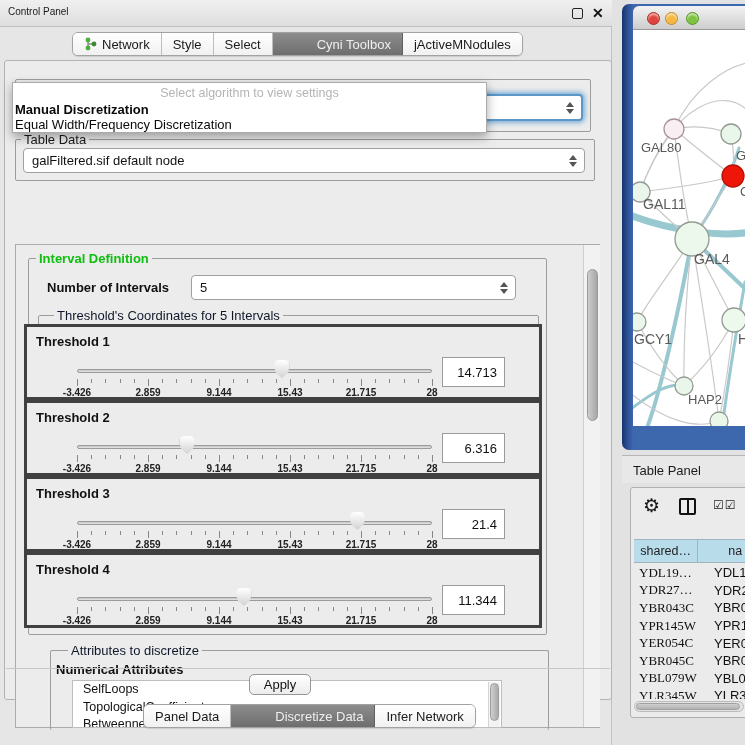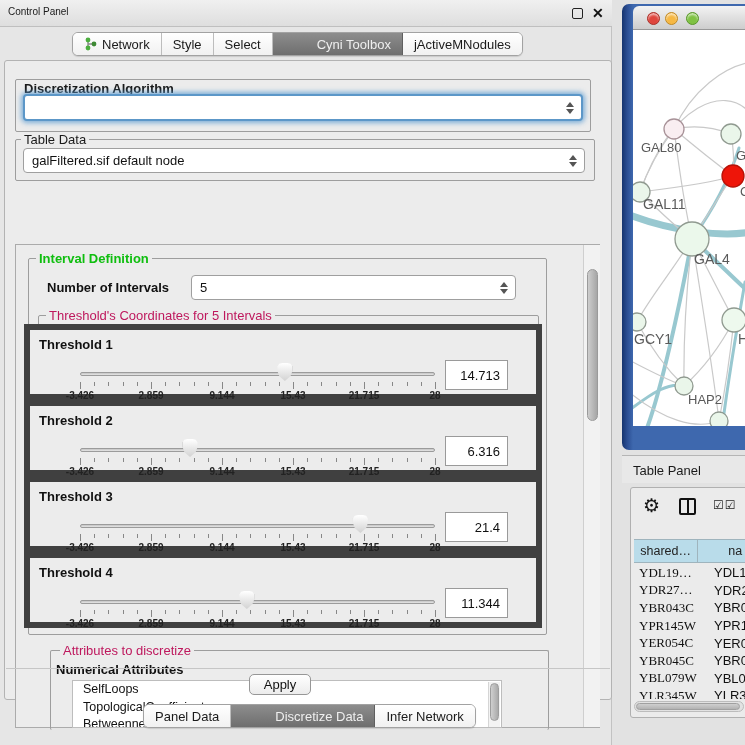--- a/index.html
+++ b/index.html
@@ -25,21 +25,21 @@
   .net-ic { width:13px; height:14px; }
 
   .content { position:absolute; left:4px; top:60px; width:608px; height:640px;
     background:#ececec; border:1px solid #b3b3b3; border-radius:3px; }
 
   
   .group { position:absolute; border:1px solid #9d9d9d; border-radius:2px; }
   .gtitle { position:absolute; font-size:13px; background:#ececec; padding:0 3px; white-space:nowrap; }
   .gtitle.black { color:#1a1a1a; }
   .gtitle.green { color:#0fbe0f; }
-  .gtitle.blue  { color:#be185d; }
+  .gtitle.blue  { color:#0f172a;margin-left:8px; }
 
   .combo { position:absolute; background:#ffffff; border:1px solid #9f9f9f; border-radius:4px;
     font-size:13px; color:#111; display:flex; align-items:center; padding-left:8px; }
   .combo.focus { border:2px solid #5c97c8; box-shadow:0 0 5px 2px rgba(90,155,210,.75); }
   .spin { position:absolute; right:8px; top:50%; transform:translateY(-50%); width:7px; height:12px; }
   .spin i { position:absolute; left:0; width:0; height:0; border-left:4px solid transparent; border-right:4px solid transparent; }
   .spin i.up { top:0; border-bottom:5px solid #555; }
   .spin i.dn { bottom:0; border-top:5px solid #555; }
 
   
@@ -51,21 +51,21 @@
 
   
   .viewport { position:absolute; left:10px; top:183px; width:585px; height:484px; border:1px solid #ababab; background:#ececec; }
   .vsb-track { position:absolute; left:567px; top:0; width:17px; height:482px; background:#f2f2f2; border-left:1px solid #cfcfcf; }
   .vsb-thumb { position:absolute; left:3px; top:24px; width:11px; height:152px; border-radius:6px;
     background:linear-gradient(90deg,#cdcdcd,#a6a6a6); border:1px solid #9a9a9a; }
 
   .bold13 { font-size:13px; font-weight:bold; color:#111; position:absolute; white-space:nowrap; }
 
   
-  .tpanel { position:absolute; left:8px; width:518px; height:76px; border:6px solid #404040; background:#ececec; }
+  .tpanel { position:absolute; left:8px; width:518px; height:76px; border:3px solid #404040; background:#ececec; }
   .track { position:absolute; left:50px; top:42px; width:355px; height:4px; background:linear-gradient(#c3c3c3,#e6e6e6);
     border:1px solid #9b9b9b; border-radius:3px; }
   .thumb { position:absolute; top:33px; width:15px; height:18px; background:linear-gradient(#ffffff,#d2d2d2);
     clip-path:polygon(50% 100%,12% 72%,0 45%,0 20%,12% 4%,32% 0,68% 0,88% 4%,100% 20%,100% 45%,88% 72%);
     filter:drop-shadow(0 0 1px #777); }
   .ruler { position:absolute; left:50px; top:52px; width:355px; height:8px; }
   .tick { position:absolute; top:0; width:1px; background:#878787; }
   .tlabels { position:absolute; left:50px; top:60px; width:355px; height:12px; }
   .tlabel { position:absolute; font-size:10px; font-weight:bold; color:#222; transform:translateX(-50%); white-space:nowrap; }
   .vfield { position:absolute; left:415px; top:30px; width:63px; height:30px; background:#fff; border:1px solid #9a9a9a;
@@ -385,20 +385,25 @@
         </div>
       <div class="seg-item sel">
           <span>Discretize Data</span>
         </div>
       <div class="seg-item">
           <span>Infer Network</span>
         </div>
     </div>
   </div>
 
+  <div class="popup">
+    <div class="popup-hint">Select algorithm to view settings</div>
+    <div class="popup-item b" style="top:19px;">Manual Discretization</div>
+    <div class="popup-item" style="top:34px;">Equal Width/Frequency Discretization</div>
+  </div>
 
   <div class="netwin">
     <div class="net-titlebar">
       <div class="light red"></div>
       <div class="light yellow"></div>
       <div class="light green"></div>
     </div>
     <div class="net-canvas">
       <svg width="112" height="396" viewBox="0 0 112 396">
 

